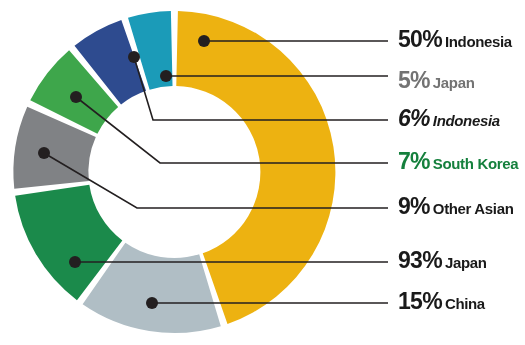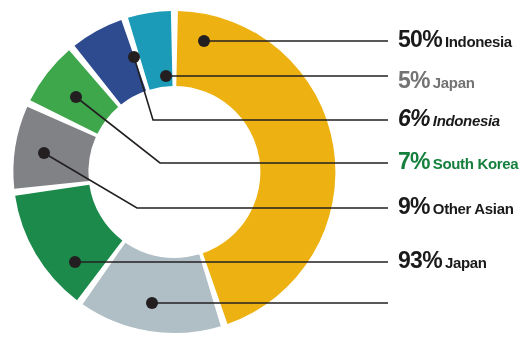--- a/index.html
+++ b/index.html
@@ -73,15 +73,18 @@
     </div>
 
     <div class="lbl" style="left: 398px; top: 193px; color: rgb(26, 26, 26);">
       <span class="pct">9%</span><span class="nm">Other Asian</span>
     </div>
 
     <div class="lbl" style="left: 398px; top: 247px; color: rgb(26, 26, 26);">
       <span class="pct">93%</span><span class="nm">Japan</span>
     </div>
 
+    <div class="lbl" style="left: 398px; top: 288px; color: rgb(26, 26, 26);">
+      <span class="pct">15%</span><span class="nm">China</span>
+    </div>
 
   </div>
 </div>
 
 </body></html>

